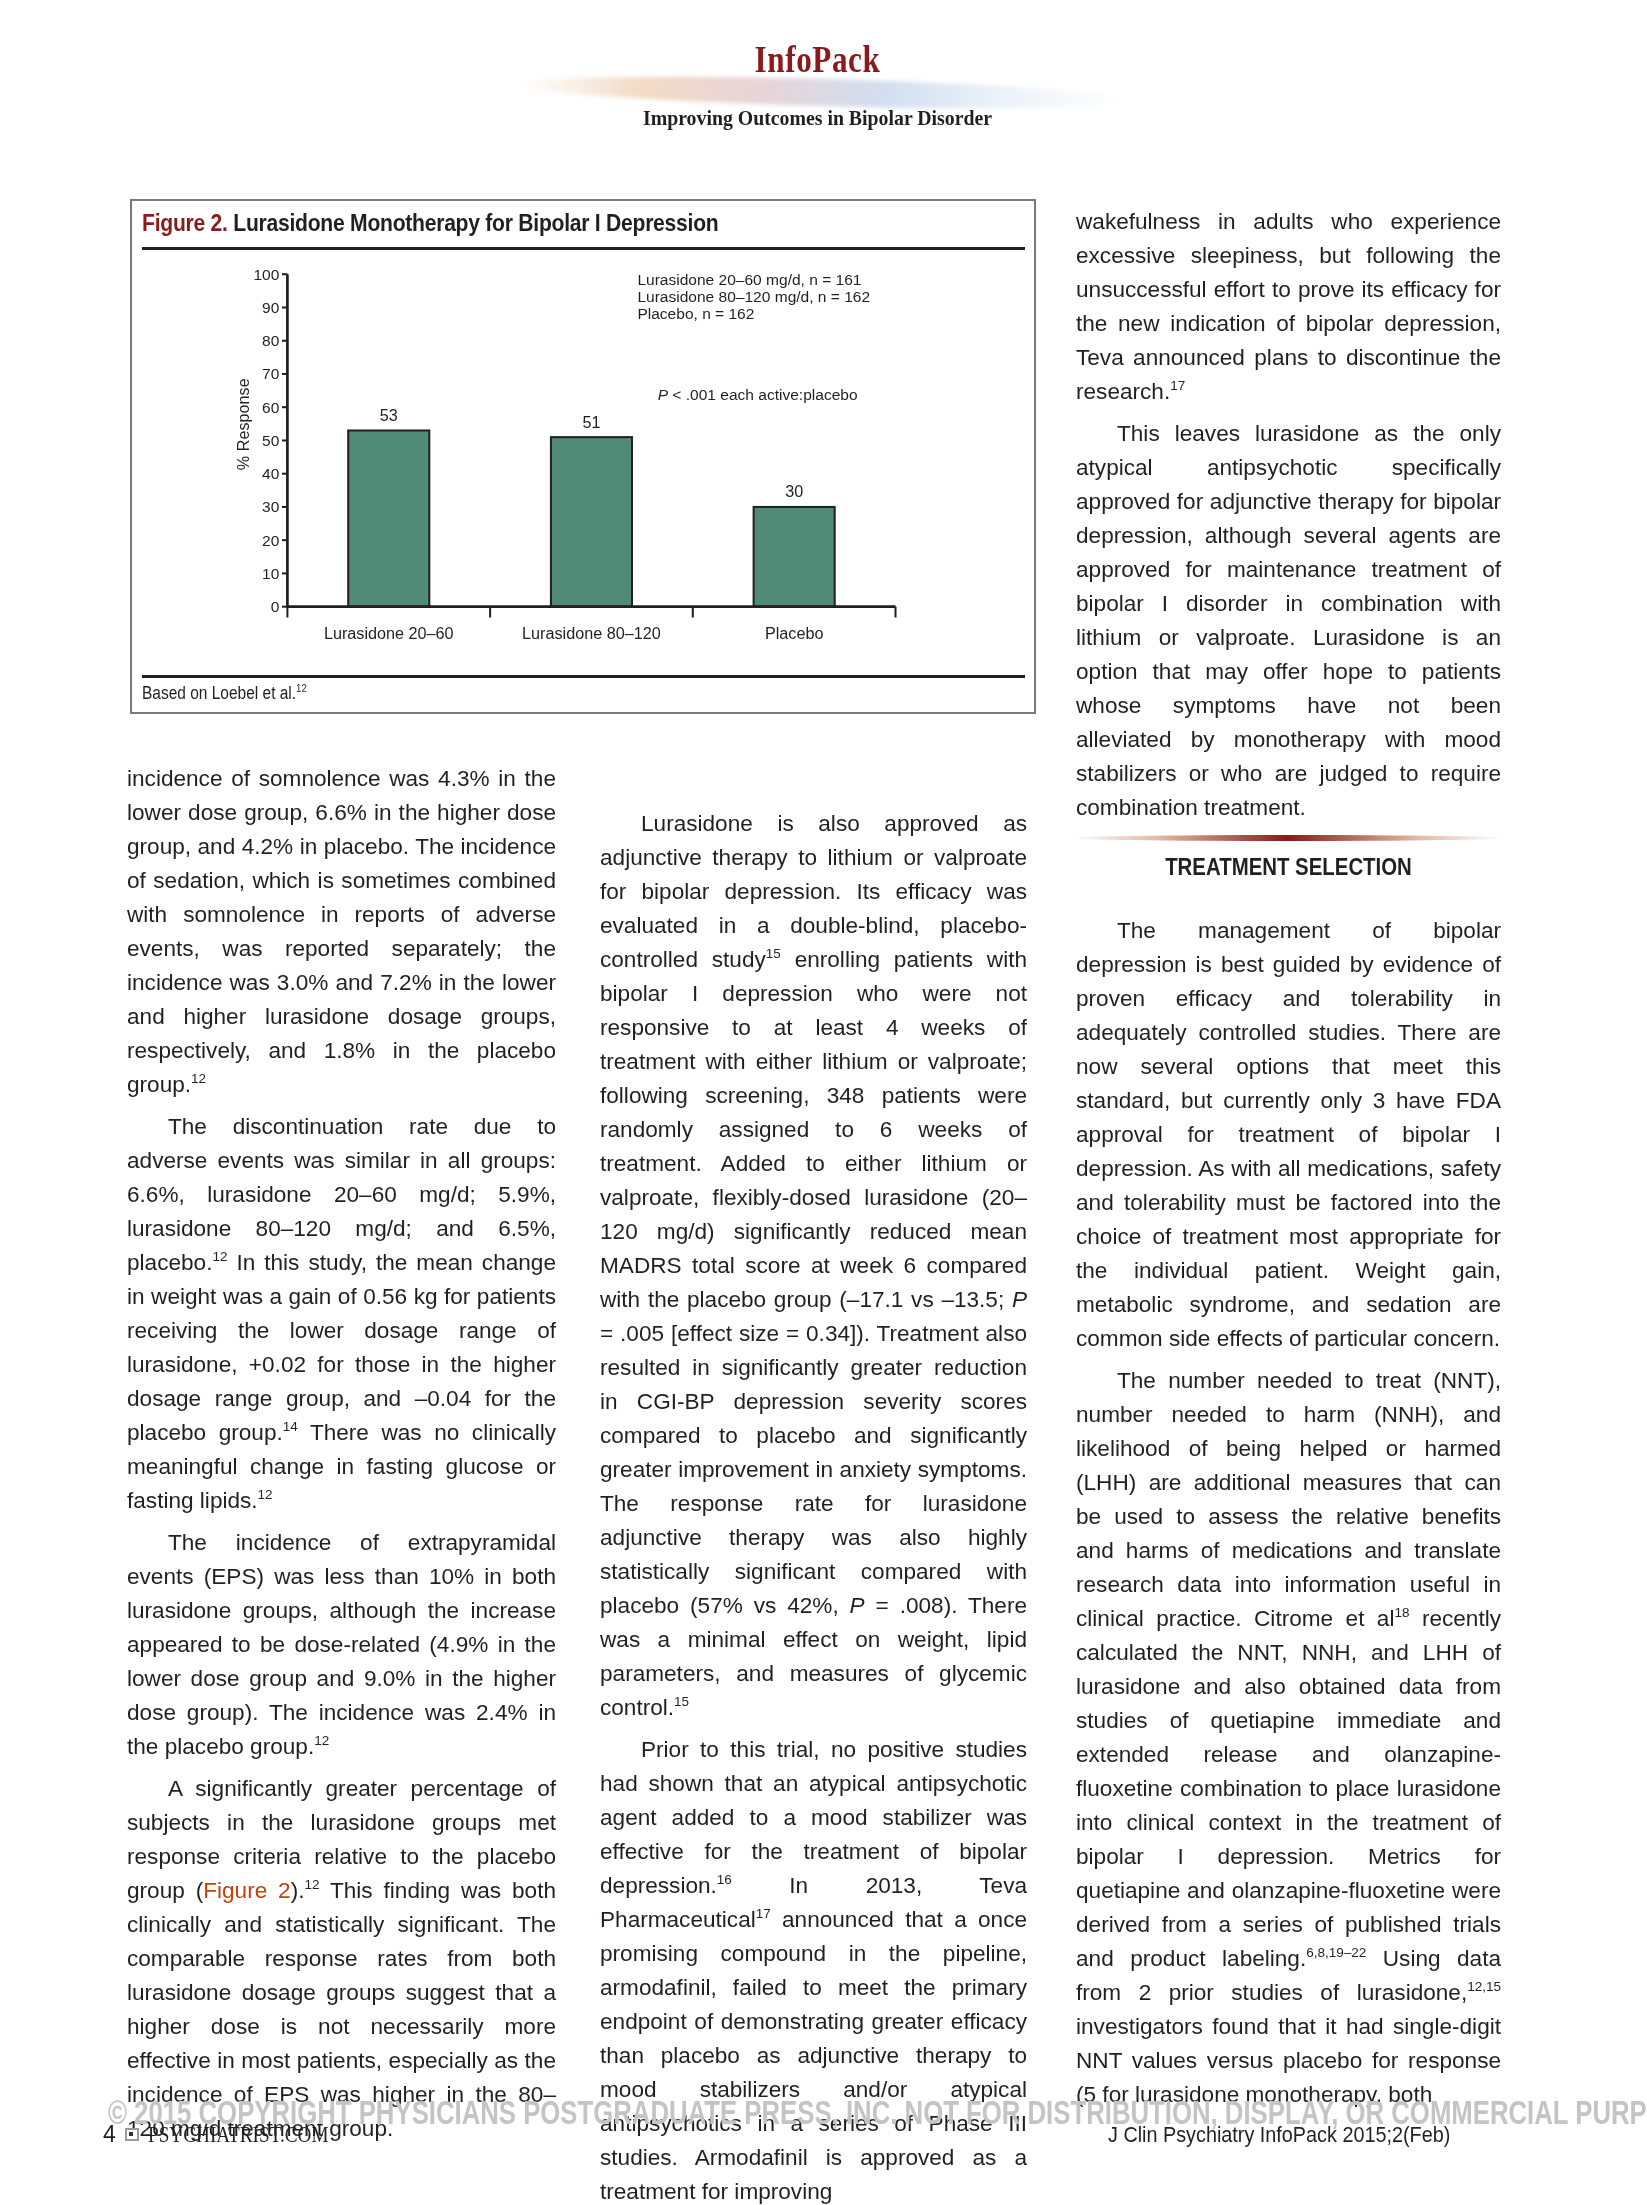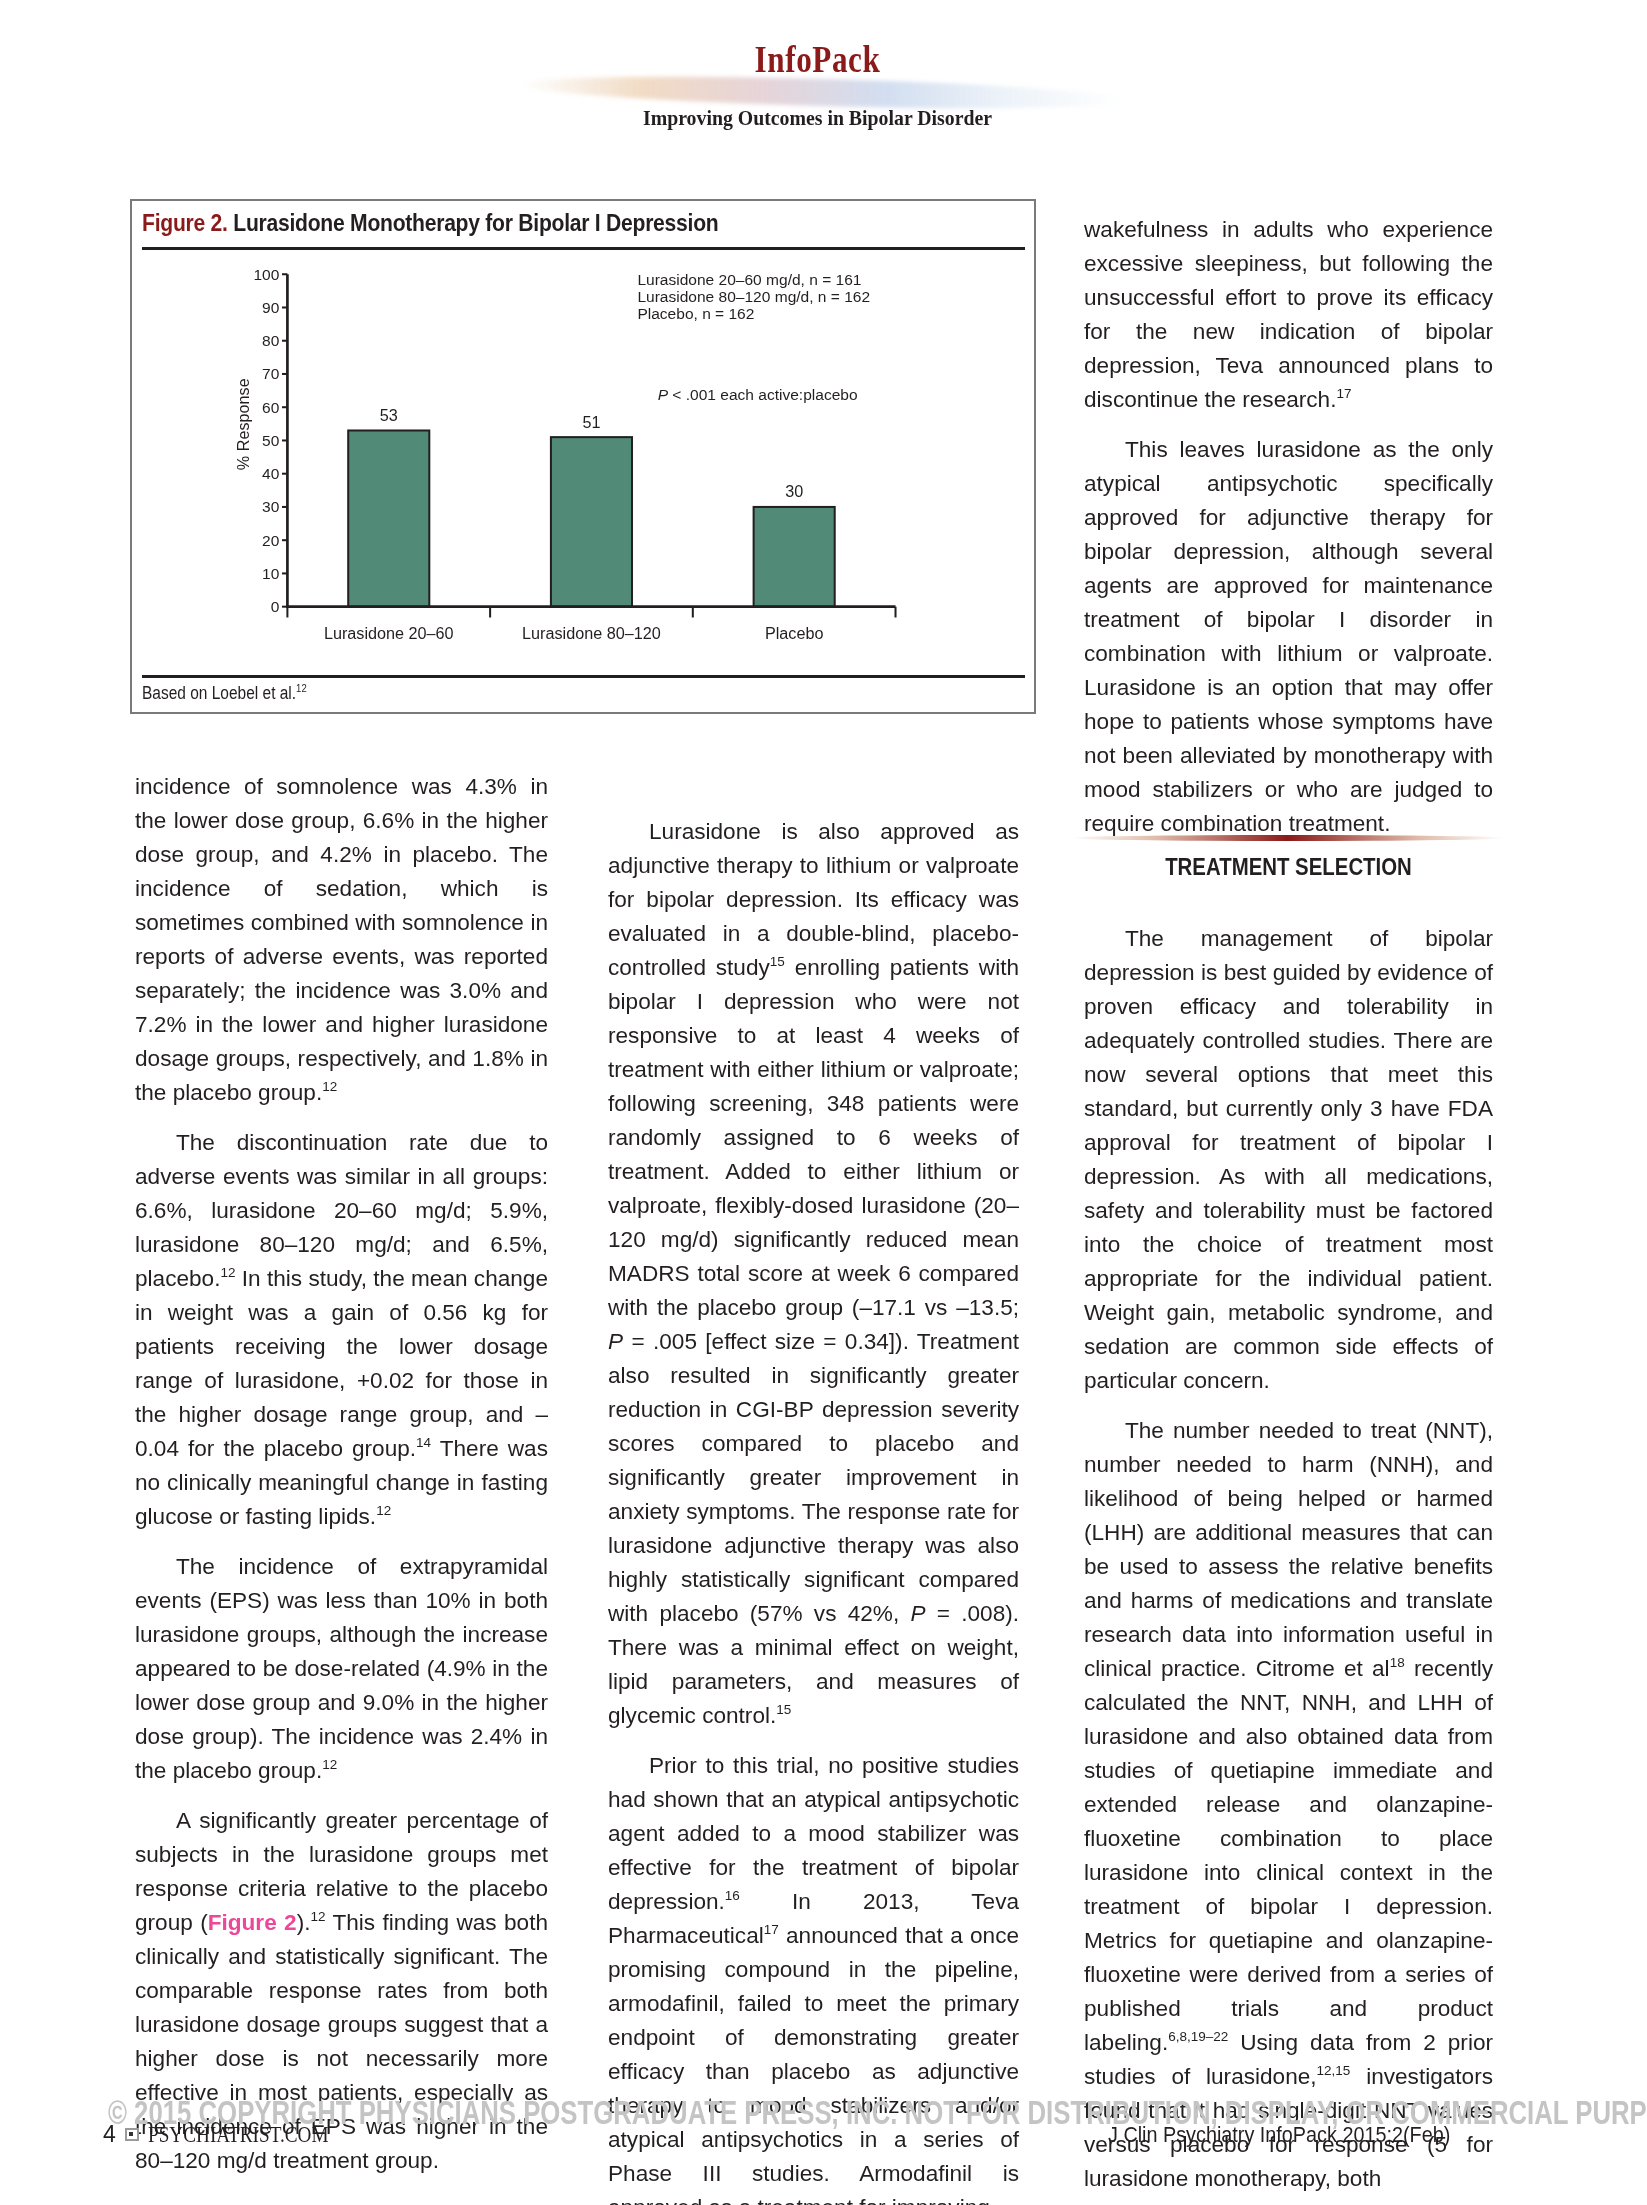--- a/index.html
+++ b/index.html
@@ -22,24 +22,24 @@
   .fig-title { position: absolute; left: 9.5px; top: 8px; font-size: 24px; font-weight: bold; letter-spacing: -0.3px; transform: scaleX(0.88); transform-origin: left; white-space: nowrap; }
   .fig-title .figno { color: #8b1a1a; }
   .fig-rule-top { position: absolute; left: 9.5px; right: 9.5px; top: 46px; height: 2.7px; background: #231f20; }
   .fig-rule-bottom { position: absolute; left: 9.5px; right: 9.5px; top: 474px; height: 2.7px; background: #231f20; }
   .fig-source { position: absolute; left: 9.5px; top: 481px; font-size: 17.6px; transform: scaleX(0.88); transform-origin: left; white-space: nowrap; }
   .fig-source sup { font-size: 10.8px; }
   .chart-svg { position: absolute; left: 0; top: 0; width: 900px; height: 510px; }
 
   
   .col { position: absolute; font-size: 22.6px; line-height: 34px; text-align: justify; }
-  .col p { margin: 16px; }
+  .col p { margin: 8px; }
   .col p.indent { text-indent: 41px; }
   .col sup { font-size: 13.5px; line-height: 0; vertical-align: 9.5px; }
-  .col .ref { color: #ec4899; font-weight: bold; }
+  .col .ref { color: #c2410c; font-weight: normal; }
   .col1 { left: 119px; top: 754px; width: 445px; }
   .col2 { left: 592px; top: 799px; width: 443px; }
   .col3 { left: 1068px; top: 197px; width: 441px; }
   .col3b { left: 1068px; top: 906px; width: 441px; }
 
   .section-rule { position: absolute; left: 1071px; top: 835px; width: 433px; height: 6px; border-radius: 50%;
     background: linear-gradient(90deg, rgba(255,255,255,0) 0%, rgba(200,140,110,0.6) 20%, #8b1a1a 50%, rgba(200,140,110,0.6) 80%, rgba(255,255,255,0) 100%); }
   .section-title { position: absolute; left: 1068px; top: 853px; width: 441px; text-align: center; font-size: 24px; font-weight: bold; letter-spacing: 0px; transform: scaleX(0.85); }
 
   

